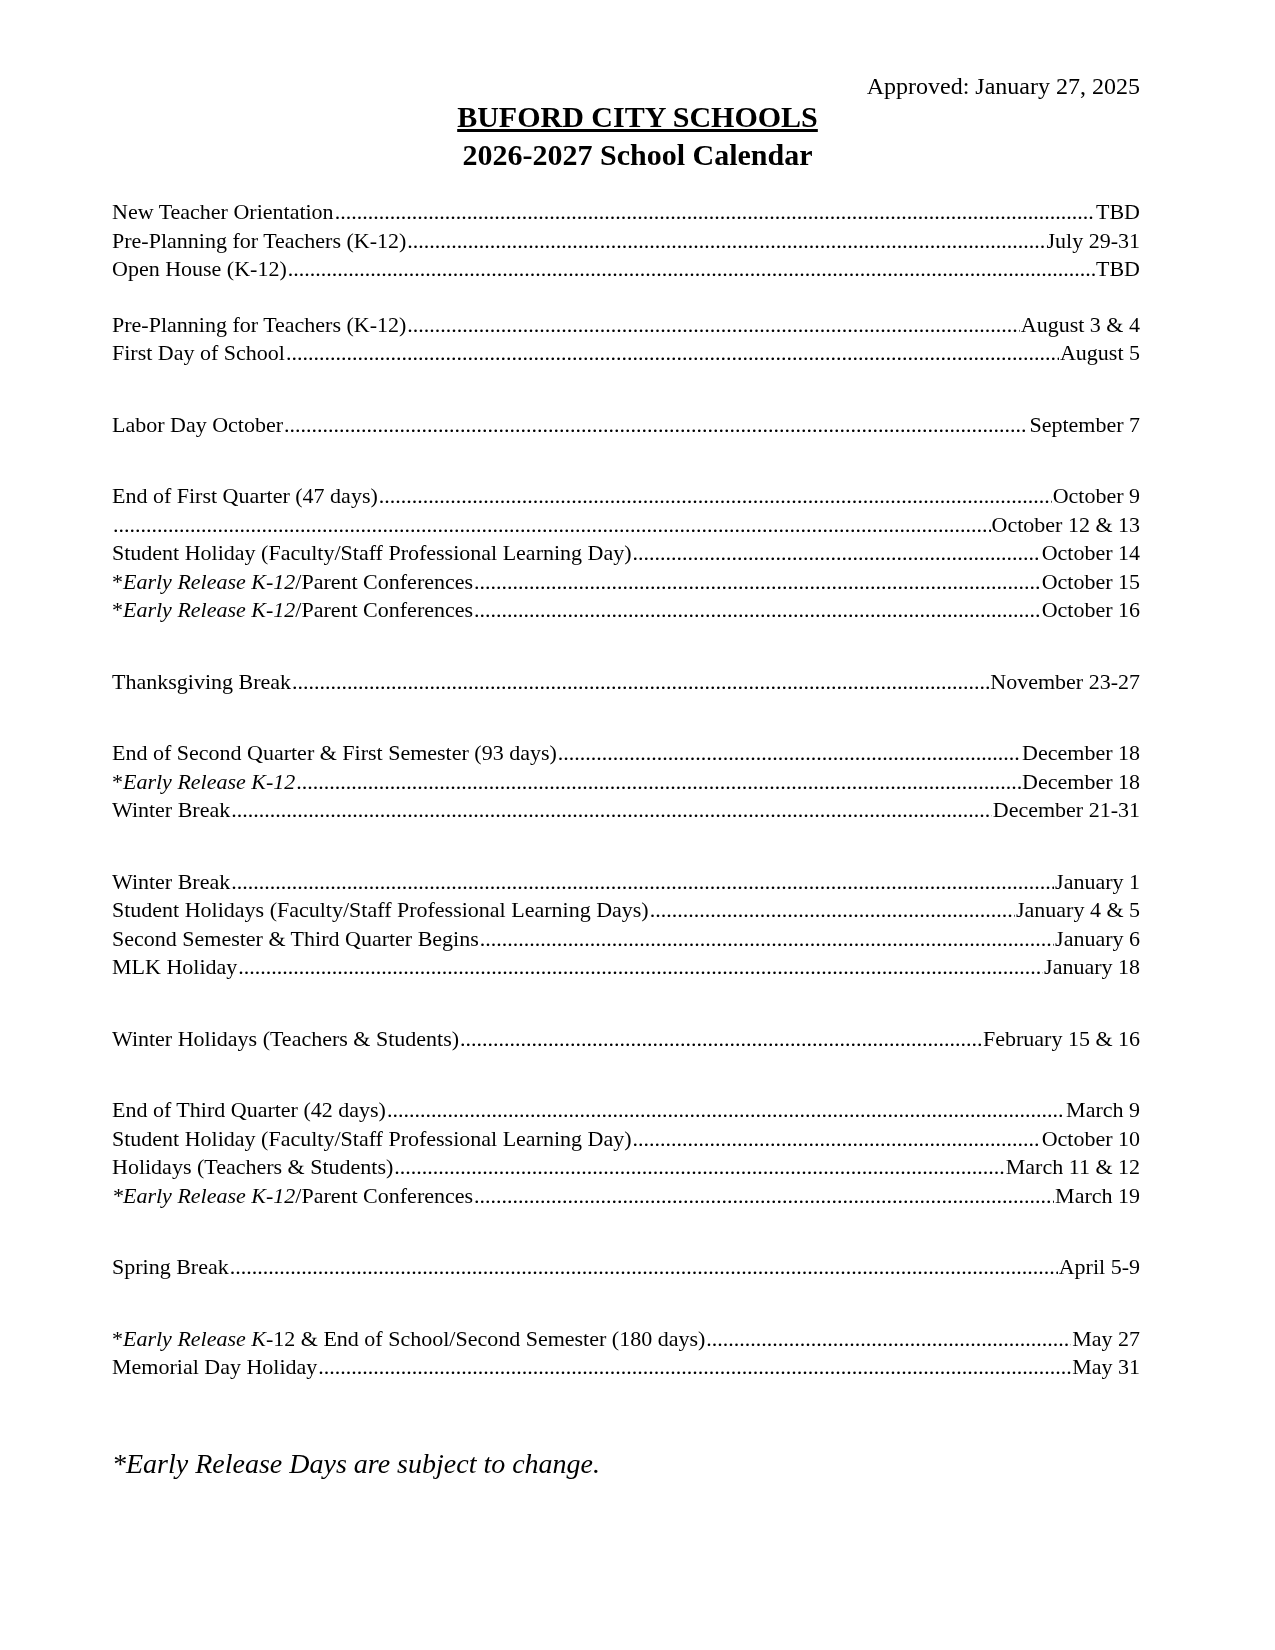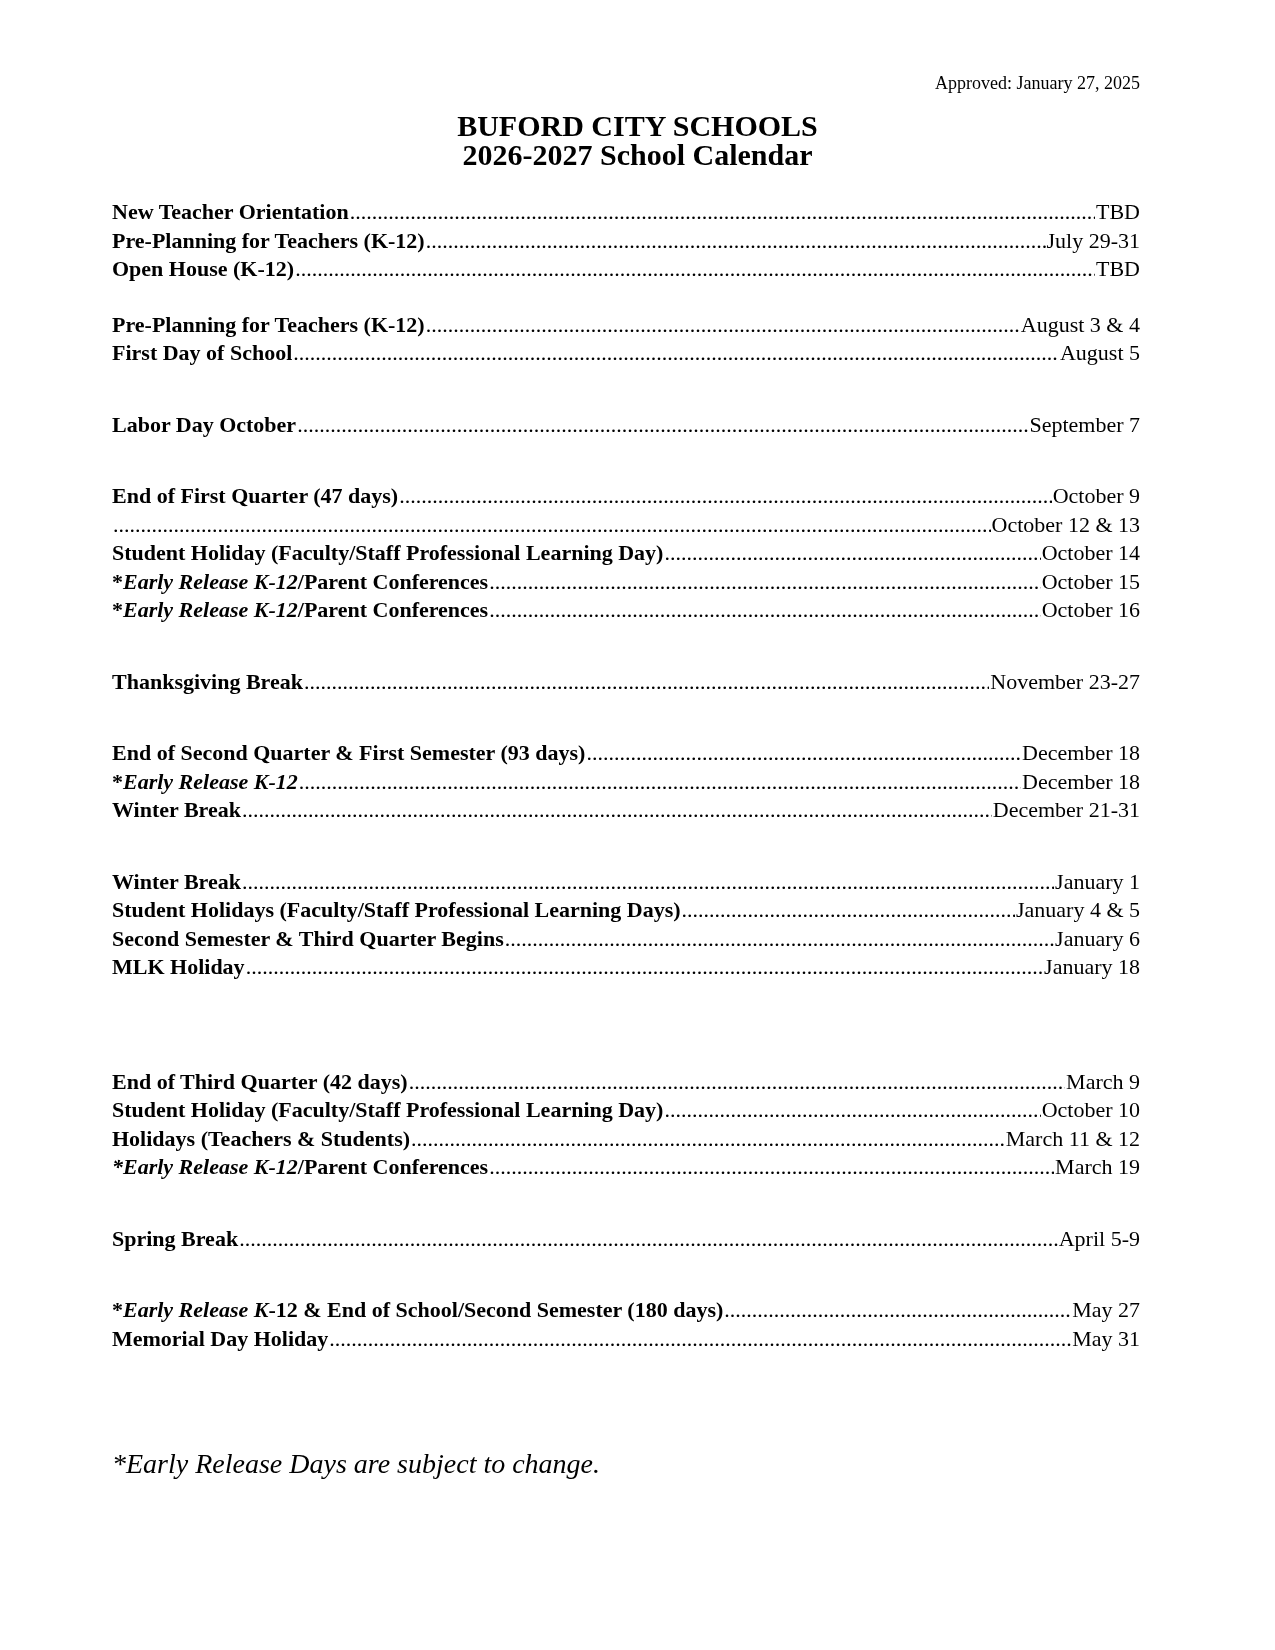--- a/index.html
+++ b/index.html
@@ -1,24 +1,24 @@
 <!DOCTYPE html>
 <html><head>
 <meta charset="utf-8">
 <style>
   html, body { margin: 0; padding: 0; background: #ffffff; }
   body { width: 1275px; height: 1650px; position: relative; overflow: hidden;
          font-family: "Liberation Serif", "DejaVu Serif", serif; color: #000; }
-  .approved { position: absolute; top: 73px; right: 135px; font-size: 18px; text-align: right; }
+  .approved { position: absolute; top: 73px; right: 135px; font-size: 24px; text-align: right; }
   .title { position: absolute; left: 0; width: 1275px; text-align: center; font-weight: bold; font-size: 30px; }
-  .title.t1 { top: 109px; }
+  .title.t1 { top: 100px; text-decoration: underline; }
   .title.t2 { top: 138px; }
   .list { position: absolute; left: 112px; width: 1028px; top: 198px; }
   .row { display: flex; align-items: baseline; font-size: 22px; height: 28.5px; line-height: 28.5px; white-space: nowrap; }
-  .row .label { flex: 0 0 auto; font-weight: bold; }
+  .row .label { flex: 0 0 auto; }
   .row .leader { flex: 1 1 auto; overflow: hidden; margin: 0 1px; }
   .row .leader::after { content: "................................................................................................................................................................................................................................................................................................"; letter-spacing: 0px; }
   .row .date { flex: 0 0 auto; text-align: right; }
   .gap1 { height: 27px; }
   .gap2 { height: 43px; }
   em { font-style: italic; }
   .footnote { position: absolute; left: 112px; top: 1448px; font-size: 28px; font-style: italic; }
 </style>
 </head>
 <body>
@@ -136,20 +136,27 @@
         <span class="leader"></span>
         <span class="date">January 6</span>
       </div>
       <div class="row">
         <span class="label"><span>MLK Holiday</span></span>
         <span class="leader"></span>
         <span class="date">January 18</span>
       </div>
     </div>
     <div class="gap2"></div>
+    <div>
+      <div class="row">
+        <span class="label"><span>Winter Holidays (Teachers &amp; Students)</span></span>
+        <span class="leader"></span>
+        <span class="date">February 15 &amp; 16</span>
+      </div>
+    </div>
     <div class="gap2"></div>
     <div>
       <div class="row">
         <span class="label"><span>End of Third Quarter (42 days)</span></span>
         <span class="leader"></span>
         <span class="date">March 9</span>
       </div>
       <div class="row">
         <span class="label"><span>Student Holiday (Faculty/Staff Professional Learning Day)</span></span>
         <span class="leader"></span>

